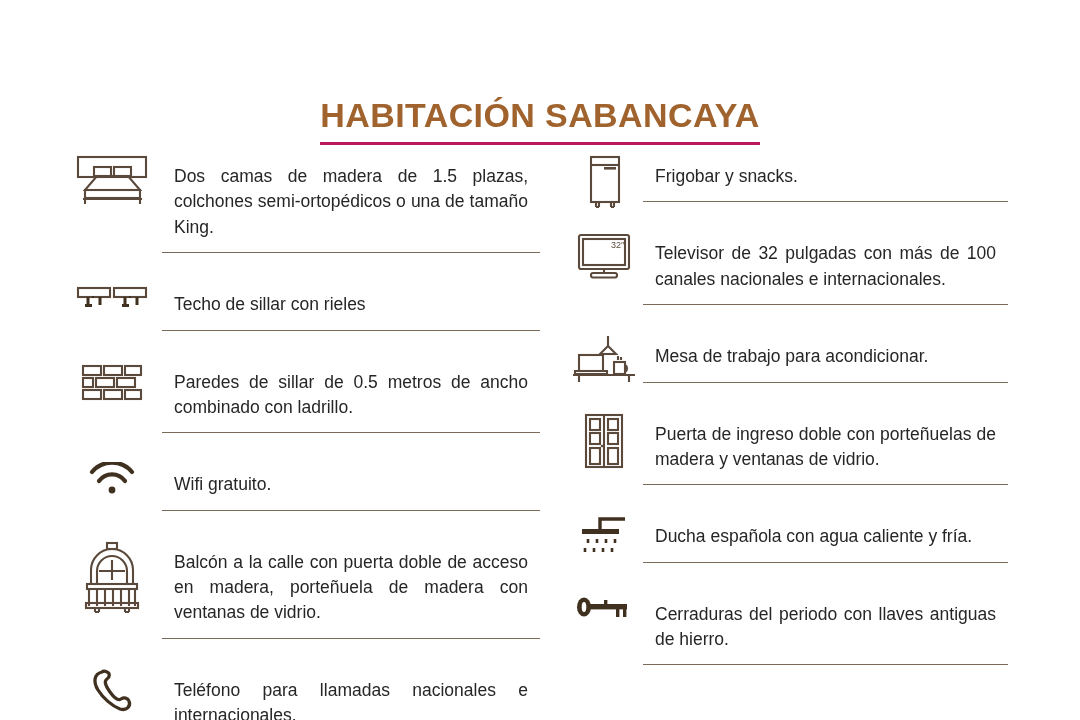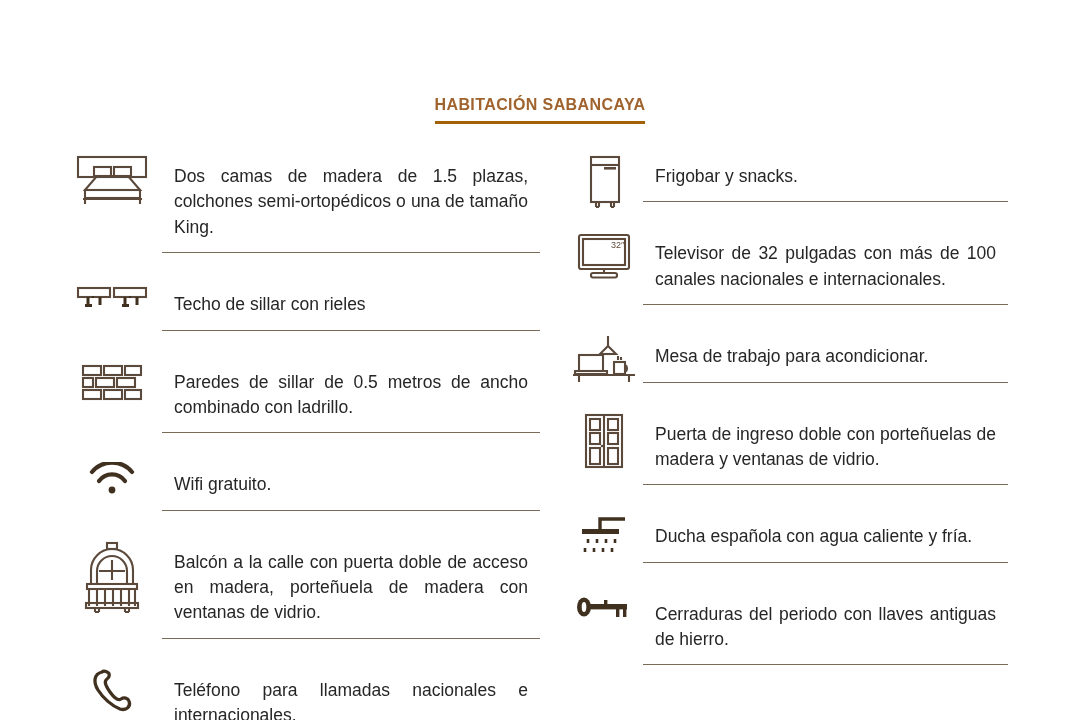--- a/index.html
+++ b/index.html
@@ -24,26 +24,26 @@
   
   .title-wrap {
     position: absolute;
     top: 96px;
     left: 0;
     width: 1080px;
     text-align: center;
   }
   .title {
     display: inline-block;
-    font-size: 16px;
+    font-size: 34px;
     font-weight: bold;
     letter-spacing: 0.4px;
     color: #a0632e;
     padding-bottom: 7px;
-    border-bottom: 3px solid #a16207;
+    border-bottom: 3px solid #be185d;
     font-family: "Liberation Sans", sans-serif;
   }
 
   
   .columns {
     position: absolute;
     top: 152px;
     left: 0;
     width: 1080px;
     display: flex;

